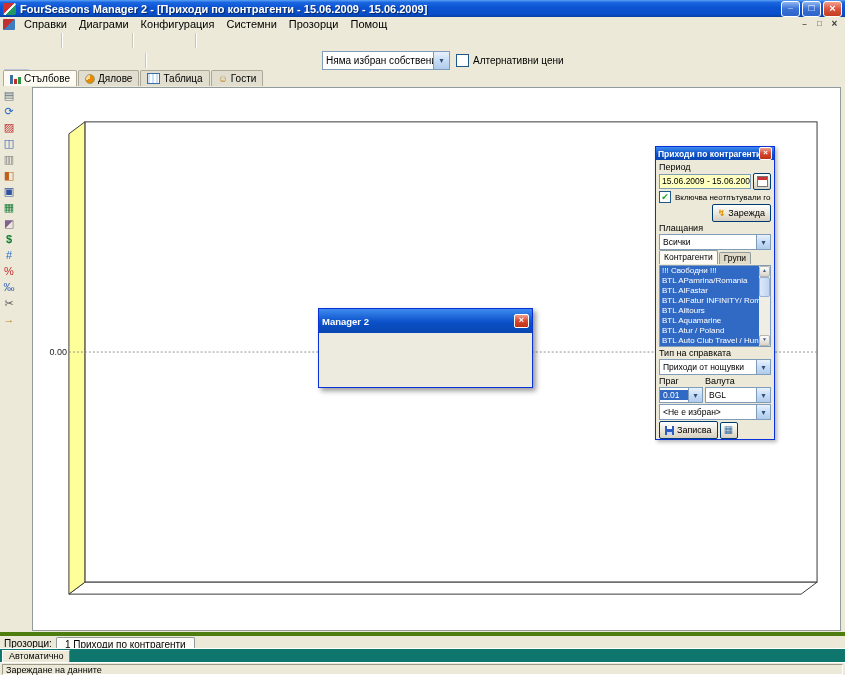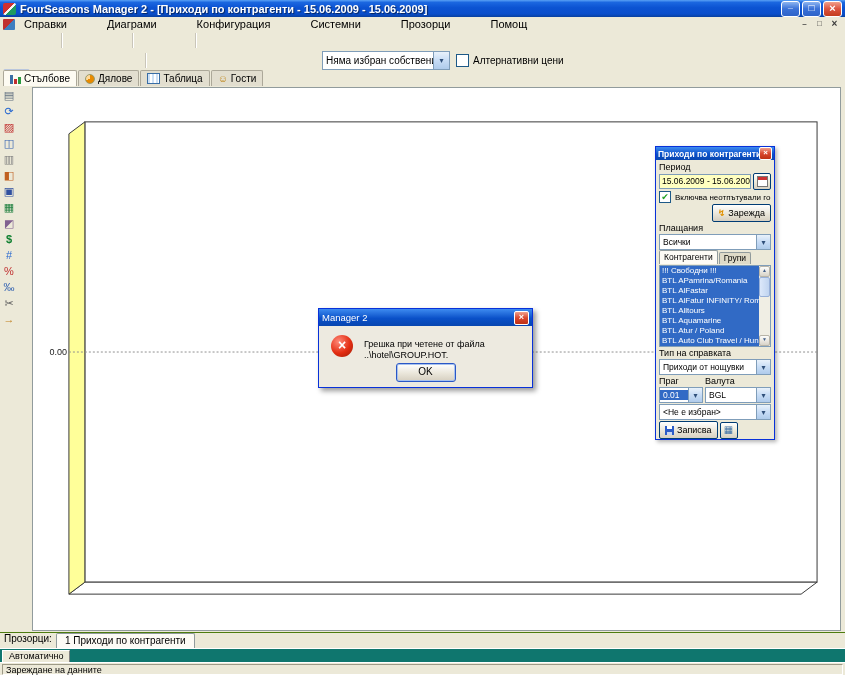--- a/index.html
+++ b/index.html
@@ -19,21 +19,21 @@
   .wbtn.close{background:linear-gradient(to bottom,#F0A08C,#DD5541 48%,#C33C1E);}
   .wbtn-min::before{content:"_";position:relative;top:-3px;font-weight:bold;}
   .wbtn-max::before{content:"□";font-size:10px;}
   .wbtn-close::before{content:"×";font-size:11px;font-weight:bold;}
 
   
   .menubar{position:absolute;left:0;top:17px;right:0;height:14px;background:#ECE9D8;display:flex;
     align-items:center;border-bottom:1px solid #FFFFFF;}
   .mdi-doc-icon{width:12px;height:11px;margin:0 3px;flex:none;
     background:linear-gradient(135deg,#C03030 0 50%,#3E7EC0 50%);border-radius:1px;}
-  .menu-items{display:flex;align-items:flex-start;height:14px;gap:28px;}
+  .menu-items{display:flex;align-items:flex-start;height:14px;}
   .menu-item{padding:0 6px;line-height:14px;font-size:11px;cursor:default;}
   .mdi-controls{margin-left:auto;display:flex;padding-right:3px;}
   .mdibtn{width:15px;height:12px;text-align:center;color:#3A3A3A;font-size:8px;line-height:11px;}
   .mdibtn-min::before{content:"–";font-weight:bold;}
   .mdibtn-restore::before{content:"□";}
   .mdibtn-close::before{content:"×";font-weight:bold;font-size:10px;}
 
   
   .toolbar{position:absolute;left:0;right:0;background:#ECE9D8;display:flex;align-items:center;
     padding:0 3px;gap:1px;}
@@ -169,39 +169,39 @@
   .vs-thumb{position:absolute;left:0;right:0;top:11px;height:20px;border:1px solid #98B0D8;border-radius:2px;
     background:linear-gradient(to right,#DCE8FA,#C0D4F0);box-sizing:border-box;}
   .two-cols span:first-child{width:44px;flex:none;}
   .thr-combo{width:42px;}
   .thr-combo .val{background:#316AC5;color:#fff;}
   .cur-combo{flex:1;}
 
   
   .msgbox{position:absolute;left:318px;top:308px;width:215px;height:80px;background:#EDEAE0;
     border:1px solid #0831D9;box-shadow:3px 3px 5px rgba(0,0,0,.4);z-index:100;box-sizing:border-box;}
-  .mb-title{height:17px;display:flex;align-items:center;padding:0 3px;color:#fff;font-size:9.5px;font-weight:normal;
+  .mb-title{height:24px;display:flex;align-items:center;padding:0 3px;color:#fff;font-size:9.5px;font-weight:bold;
     background:linear-gradient(to bottom,#3E8BF0,#0A50C8 55%,#0846B0);gap:39px;}
   .mb-title .t{flex:1;}
   .mb-close{width:13px;height:12px;flex:none;border:1px solid #fff;border-radius:2px;color:#fff;text-align:center;
     background:linear-gradient(to bottom,#F0A08C,#D9472E 50%,#BE3014);font-size:9px;line-height:10px;}
   .mb-close::before{content:"×";font-weight:bold;}
   .mb-body{position:relative;height:63px;}
   .err-icon{position:absolute;left:12px;top:9px;width:22px;height:22px;border-radius:50%;color:#fff;
     background:radial-gradient(circle at 35% 30%,#FF8A7A,#E32D12 55%,#9E1C04);
     display:flex;align-items:center;justify-content:center;font-size:14px;font-weight:bold;}
   .err-icon::before{content:"×";position:relative;top:-1px;}
   .mb-text{position:absolute;left:45px;top:13px;right:6px;font-size:9px;line-height:11px;}
   .ok-btn{position:absolute;left:50%;transform:translateX(-50%);bottom:7px;width:58px;height:17px;
     border:1px solid #2A57C6;border-radius:3px;font-size:10px;text-align:center;line-height:15px;
     background:linear-gradient(to bottom,#fff,#EAE6DA 55%,#D6CFC0);box-shadow:inset 0 0 0 1px #A8C2EE;cursor:default;}
 
   
   .windows-row{position:absolute;left:0;top:632px;right:0;height:16px;background:#ECE9D8;display:flex;
-    align-items:flex-start;border-top:1px solid #4d7c0f;}
+    align-items:center;border-top:4px solid #4d7c0f;}
   .wlabel{padding:0 4px 1px;font-size:10px;}
   .wtab{height:14px;line-height:13px;padding:0 8px;font-size:10px;background:#FDFBF5;border:1px solid #919B9C;
     border-bottom:none;border-radius:2px 2px 0 0;cursor:default;}
   .auto-row{position:absolute;left:0;top:648px;right:0;height:14px;background:#0f766e;border-top:1px solid #fff;}
   .auto-btn{position:absolute;left:2px;top:1px;height:12px;line-height:11px;padding:0 6px;font-size:9px;
     background:#ECE9D8;border:1px solid;border-color:#fff #808080 #808080 #fff;cursor:default;}
   .statusbar{position:absolute;left:0;top:662px;right:0;height:13px;background:#ECE9D8;border-top:1px solid #fff;
     display:flex;}
   .status-cell{flex:1;margin:1px 2px;border:1px solid;border-color:#9D9A87 #FFF #FFF #9D9A87;
     font-size:9px;line-height:10px;padding:0 3px;}
@@ -498,25 +498,20 @@
           </div>
       </div>
     </div>
   </div>
 
   <div class="msgbox">
     <div class="mb-title">
       <span class="t">Manager 2</span>
       <span class="mb-close"></span>
     </div>
-    <div class="mb-body">
-      <div class="err-icon"></div>
-      <div class="mb-text">Грешка при четене от файла ..\hotel\GROUP.HOT.</div>
-      <div class="ok-btn">OK</div>
-    </div>
   </div>
 
   <div class="windows-row">
     <span class="wlabel">Прозорци:</span>
     <div class="wtab">1 Приходи по контрагенти</div>
   </div>
   <div class="auto-row">
     <div class="auto-btn">Автоматично</div>
   </div>
   <div class="statusbar">

